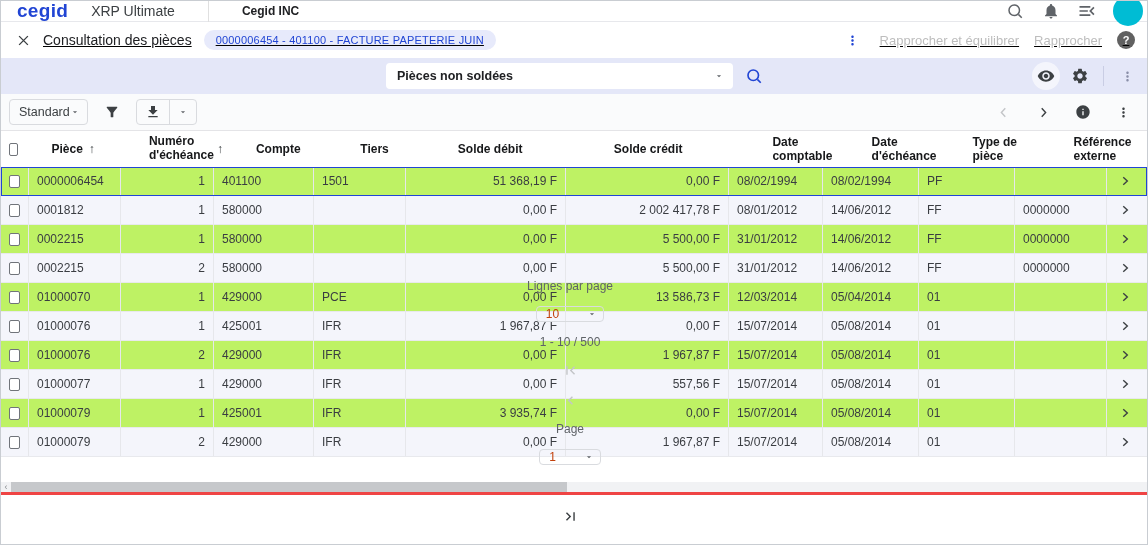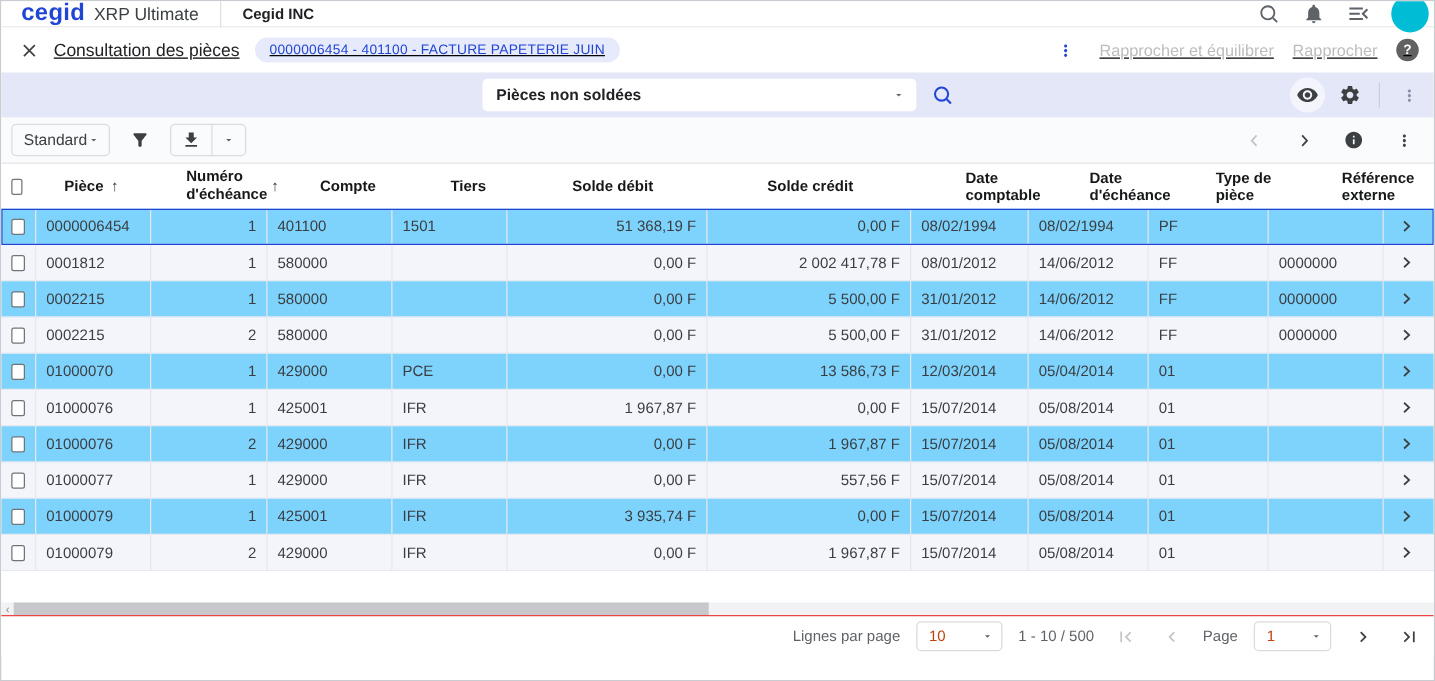--- a/index.html
+++ b/index.html
@@ -8,21 +8,21 @@
   .app {
     width:1148px; height:545px; background:#fff; position:relative;
     border:1px solid #c9cdd2; overflow:hidden;
     --accent:#2145d4; --avatar:#00bcd4; --filterbar-bg:#e4e7f8;
     --chip-bg:#e7eafb; --row-alt:#f4f5fb;
   }
   svg { display:block; }
   .icon-btn { display:flex; align-items:center; justify-content:center; width:24px; height:24px; color:#5f6368; cursor:pointer; }
 
   
-  .topbar { height:21px; display:flex; align-items:center; border-bottom:1px solid #e7e8ec; padding:0 4px 0 16px; background:#fff; }
+  .topbar { height:21px; display:flex; align-items:center; border-bottom:1px solid #e7e8ec; padding:0 4px 0 16px; background:#fff;gap:16px; }
   .brand { color:var(--accent); font-weight:bold; font-size:19px; letter-spacing:.3px; }
   .product { color:#3c4043; font-size:14px; margin-left:7px; }
   .topbar-divider { width:1px; height:22px; background:#e0e0e0; margin:0 17px; }
   .company { font-size:12px; font-weight:bold; color:#202124; }
   .topbar-right { margin-left:auto; display:flex; align-items:center; gap:12px; }
   .avatar { width:30px; height:30px; border-radius:50%; background:var(--avatar); margin-left:2px; }
 
   
   .titlebar { height:36px; display:flex; align-items:center; padding:0 12px 0 10px; background:#fff;text-decoration:underline; }
   .page-title { font-size:14px; color:#202124; margin:0 6px 0 8px; }
@@ -49,21 +49,21 @@
   .split-divider { width:1px; height:100%; background:#d9dbdf; }
   .toolbar-right { margin-left:auto; display:flex; align-items:center; gap:16px; }
   .dim { color:#c3c5c8; }
   .dark { color:#3c4043; }
 
   
   .thead { height:37px; border-top:1px solid #e4e4e7; display:flex; align-items:stretch; font-weight:bold; font-size:12px; color:#17181a; background:#fff;gap:16px; }
   .th { padding:0 8px; display:flex; align-items:center; }
   .sort-arrow { margin-left:6px; color:#3c4043; }
   .two-line { line-height:1.15; }
-  .row { display:flex; align-items:stretch; height:29px; font-size:12px; color:#3a3d42; border-bottom:1px solid #e8e9ed; background:#7dd3fc; cursor:pointer; }
+  .row { display:flex; align-items:stretch; height:29px; font-size:12px; color:#3a3d42; border-bottom:1px solid #e8e9ed; background:#bef264; cursor:pointer; }
   .row.alt { background:var(--row-alt); }
   .row.selected { outline:1.5px solid var(--accent); outline-offset:-1px; }
   .td { padding:0 8px; display:flex; align-items:center; border-right:1px solid #e6e7eb; overflow:hidden; white-space:nowrap; }
   .td.right { justify-content:flex-end; }
   .td.center { justify-content:center; }
   .c-check{width:28px;} .c-piece{width:92px;} .c-num{width:93px;} .c-compte{width:100px;}
   .c-tiers{width:92px;} .c-debit{width:160px;} .c-credit{width:163px;} .c-datec{width:94px;}
   .c-datee{width:96px;} .c-type{width:96px;} .c-ref{width:92px;} .c-chev{width:35px; border-right:none;}
   .th.c-check, .th.c-piece, .th.c-num, .th.c-compte, .th.c-tiers, .th.c-debit,
   .th.c-credit, .th.c-datec, .th.c-datee, .th.c-type, .th.c-ref { border-right:1px solid transparent; }
@@ -71,21 +71,21 @@
   .chev { color:#3c4043; }
 
   .table-gap { height:25px; background:#fff; }
 
   
   .hscrollbar { height:10px; background:#f1f2f4; position:relative; }
   .hscroll-arrow { position:absolute; left:0; top:0; width:10px; height:10px; color:#8a8d91; font-size:9px; line-height:10px; text-align:center; cursor:pointer; }
   .hscroll-thumb { position:absolute; left:10px; top:0; height:10px; width:556px; background:#c6c8cb; cursor:grab; }
 
   
-  .footer { height:33px; border-top:1px solid #ef4444; display:flex; align-items:center; justify-content:flex-end; gap:13px; padding-right:8px; font-size:12px; color:#5f6368; background:#fff; }
+  .footer { height:33px; border-top:3px solid #ef4444; display:flex; align-items:center; justify-content:flex-end; gap:13px; padding-right:8px; font-size:12px; color:#5f6368; background:#fff;flex-direction:column; }
   .page-select { border:1px solid #d9dbdf; border-radius:4px; height:24px; display:flex; align-items:center; padding:0 6px 0 9px; gap:28px; color:#c2410c; min-width:54px; cursor:pointer; }
   .range { color:#5f6368; }
 </style>
 </head>
 <body>
 
 <div class="app" style="--accent: #2145d4; --avatar: #00bcd4; --filterbar-bg: #e4e7f8; --chip-bg: #e7eafb; --row-alt: #f4f5fb;">
 
   <div class="topbar">
     <span class="brand">cegid</span>

